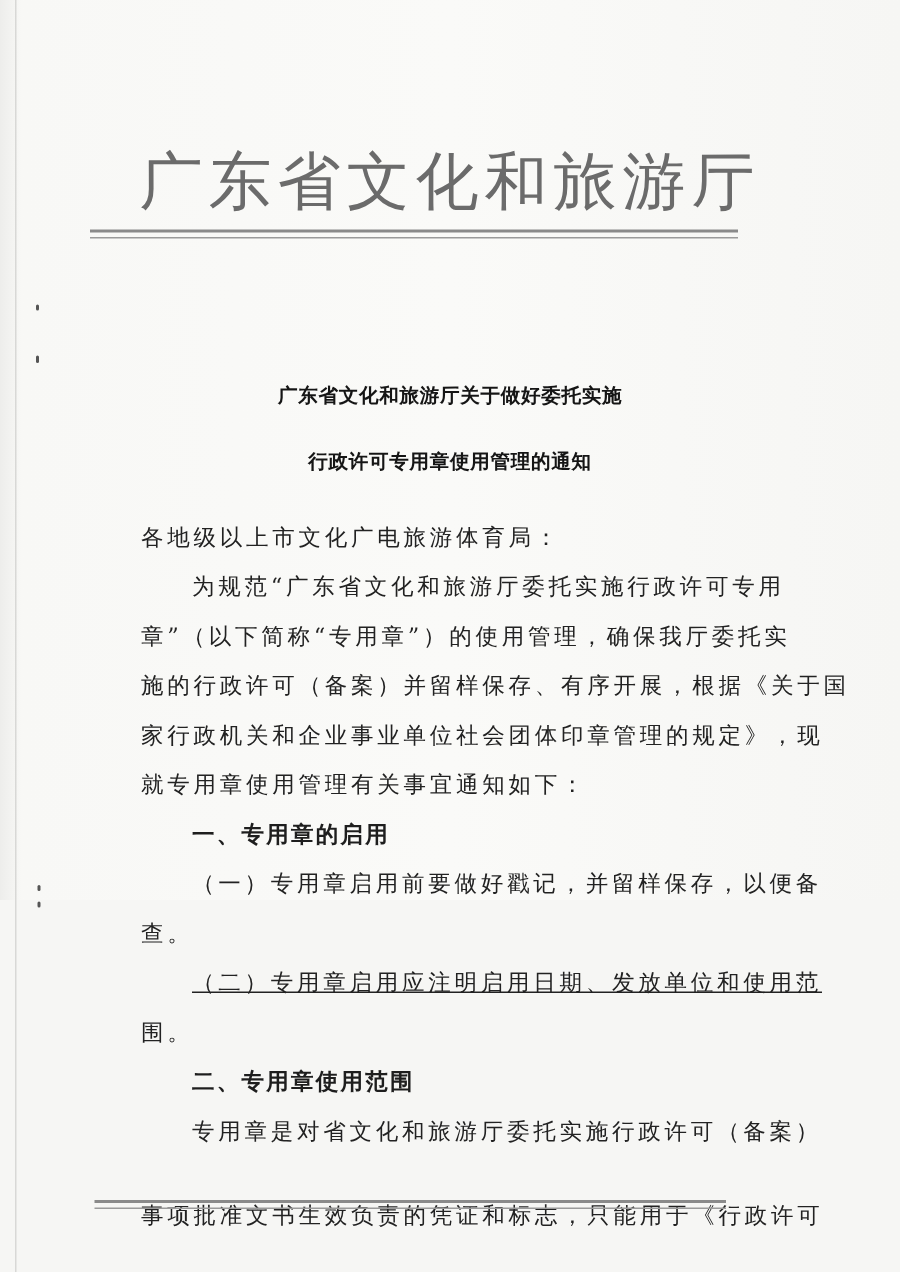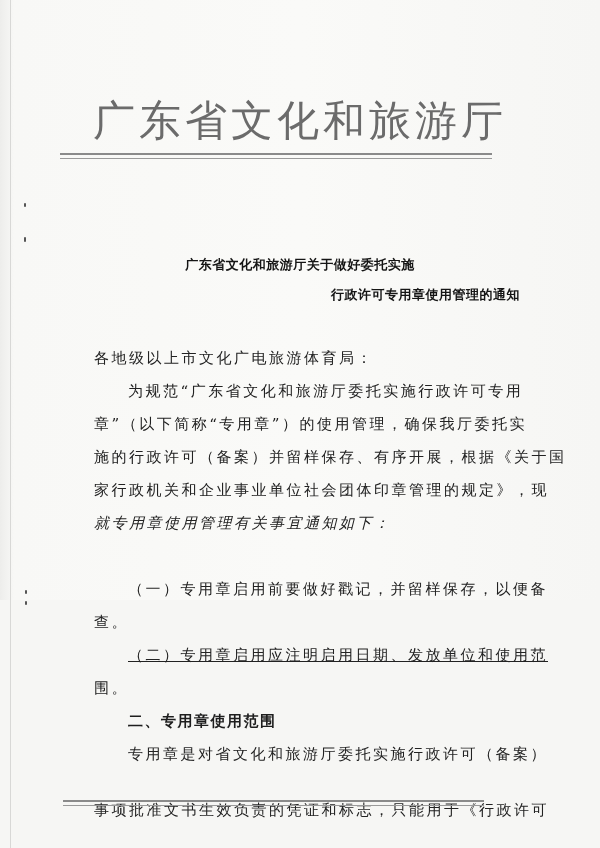--- a/index.html
+++ b/index.html
@@ -61,21 +61,21 @@
       left: 80px;
       width: 440px;
       text-align: center;
       font-size: 13px;
       font-weight: bold;
       color: #151515;
       line-height: 30px;
       letter-spacing: 0.5px;
     }
     .title-1 { top: 250px; }
-    .title-2 { top: 280px; text-align: right; }
+    .title-2 { top: 294px; }
     .body-text {
       position: absolute;
       left: 96px;
       width: 420px;
       font-size: 15px;
       line-height: 33px;
       letter-spacing: 2.5px;
       color: #222;
       white-space: nowrap;
     }
@@ -101,22 +101,23 @@
 
   <div class="title title-1">广东省文化和旅游厅关于做好委托实施</div>
   <div class="title title-2">行政许可专用章使用管理的通知</div>
 
   <div class="body-text" style="top:342px; left:94px;">各地级以上市文化广电旅游体育局：</div>
 
   <div class="body-text" style="top:375px; left:128px;">为规范“广东省文化和旅游厅委托实施行政许可专用</div>
   <div class="body-text" style="top:408px; left:94px;">章”（以下简称“专用章”）的使用管理，确保我厅委托实</div>
   <div class="body-text" style="top:441px; left:94px;">施的行政许可（备案）并留样保存、有序开展，根据《关于国</div>
   <div class="body-text" style="top:474px; left:94px;">家行政机关和企业事业单位社会团体印章管理的规定》，现</div>
-  <div class="body-text" style="top:507px; left:94px;font-style:italic;">就专用章使用管理有关事宜通知如下：</div>
+  <div class="body-text" style="top:507px; left:94px;">就专用章使用管理有关事宜通知如下：</div>
 
+  <div class="body-text heading" style="top:540px; left:128px;">一、专用章的启用</div>
 
   <div class="body-text" style="top:573px; left:128px;">（一）专用章启用前要做好戳记，并留样保存，以便备</div>
   <div class="body-text" style="top:606px; left:94px;">查。</div>
 
   <div class="body-text" style="top:639px; left:128px;text-decoration:underline;">（二）专用章启用应注明启用日期、发放单位和使用范</div>
   <div class="body-text" style="top:672px; left:94px;">围。</div>
 
   <div class="body-text heading" style="top:705px; left:128px;">二、专用章使用范围</div>
 
   <div class="body-text" style="top:738px; left:128px;">专用章是对省文化和旅游厅委托实施行政许可（备案）</div>

